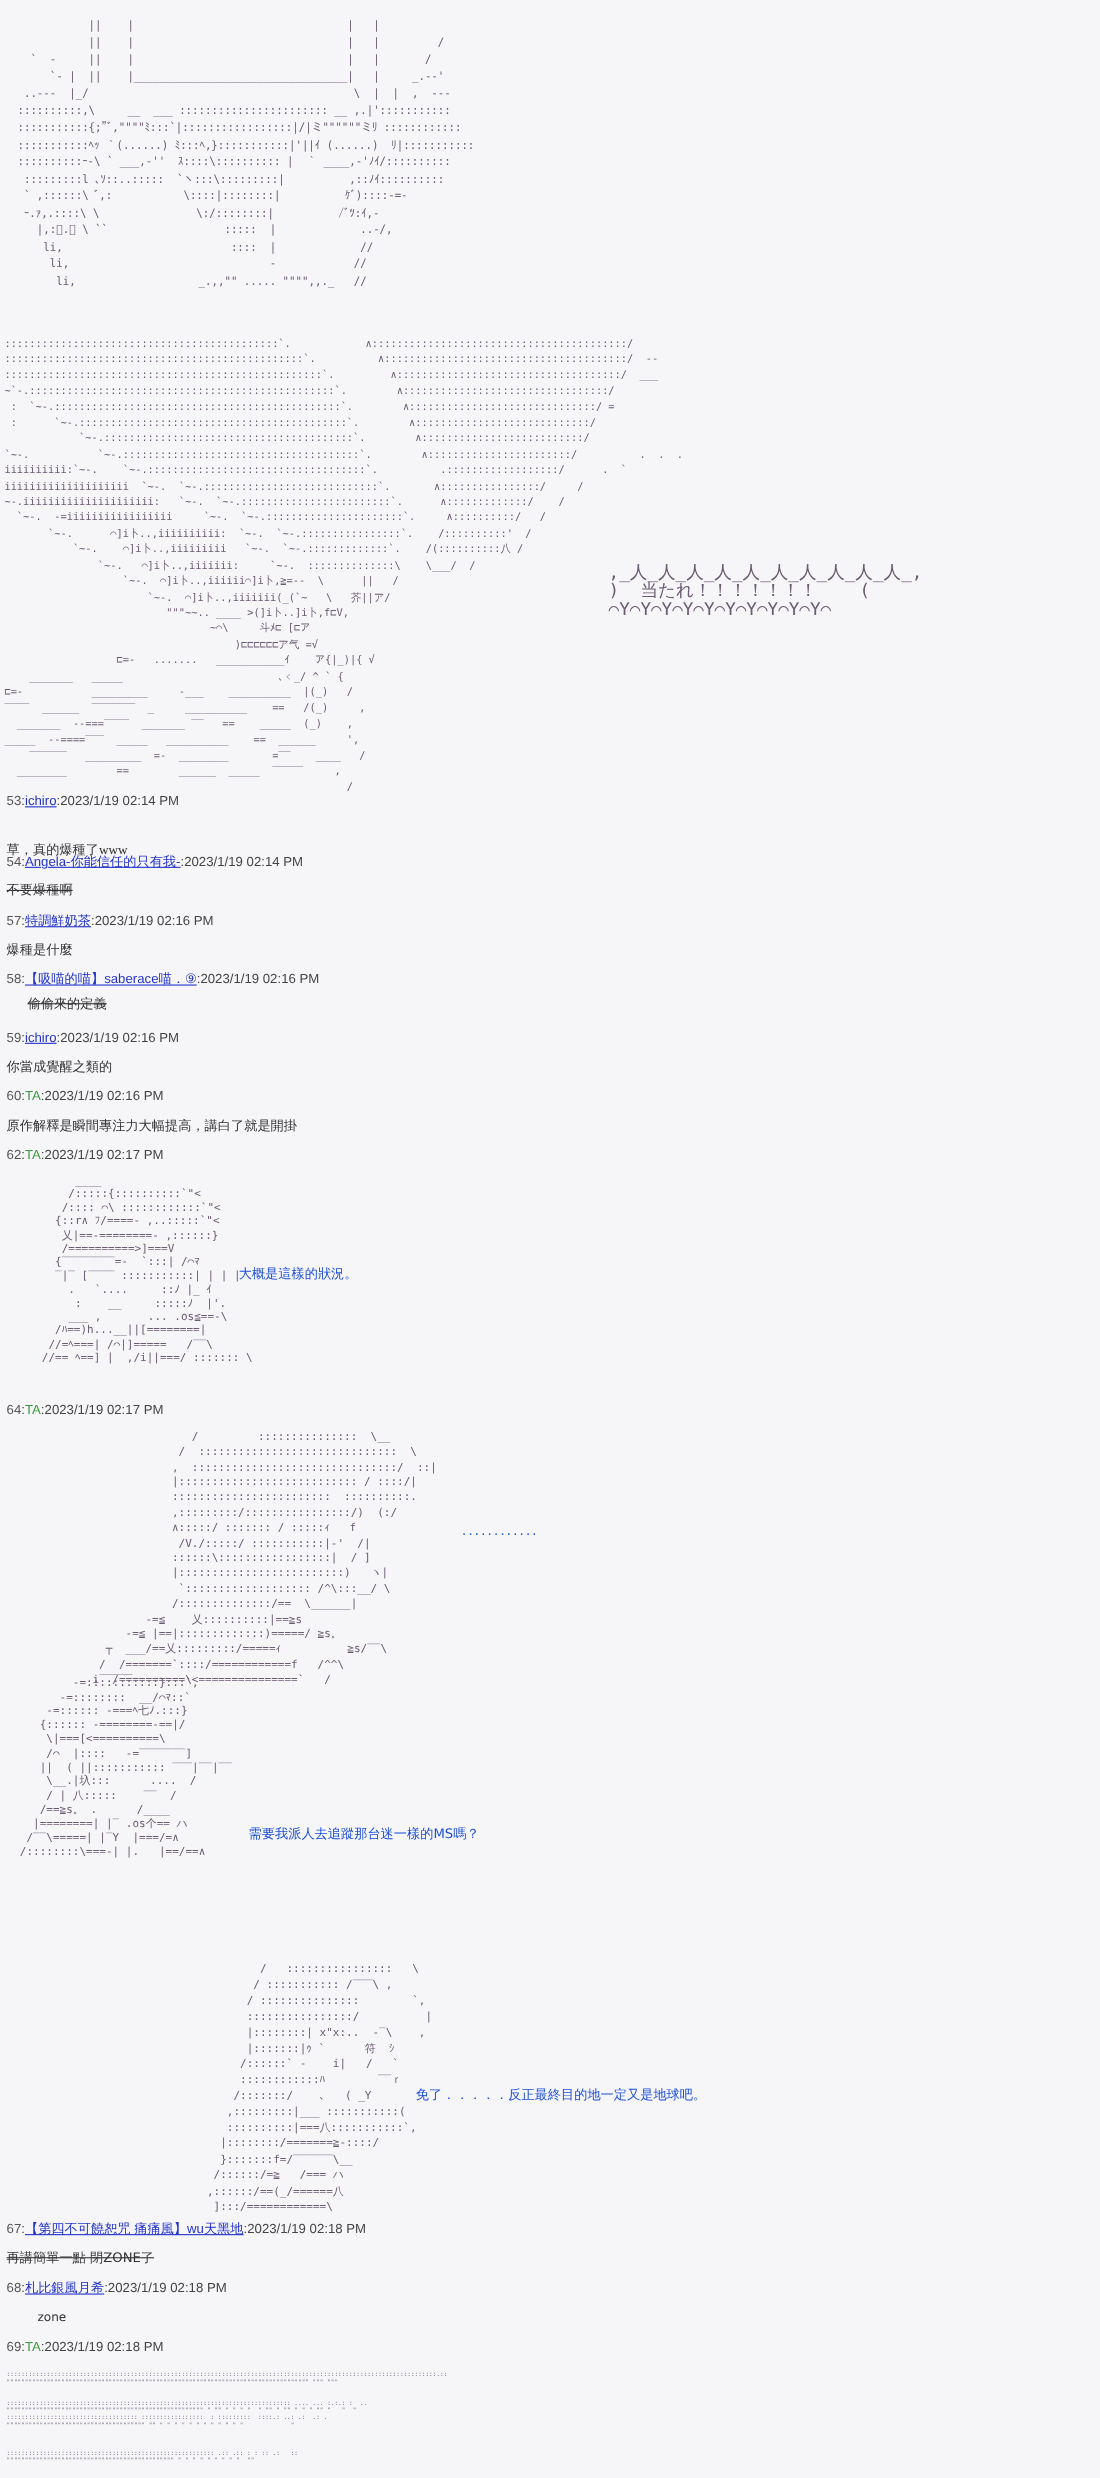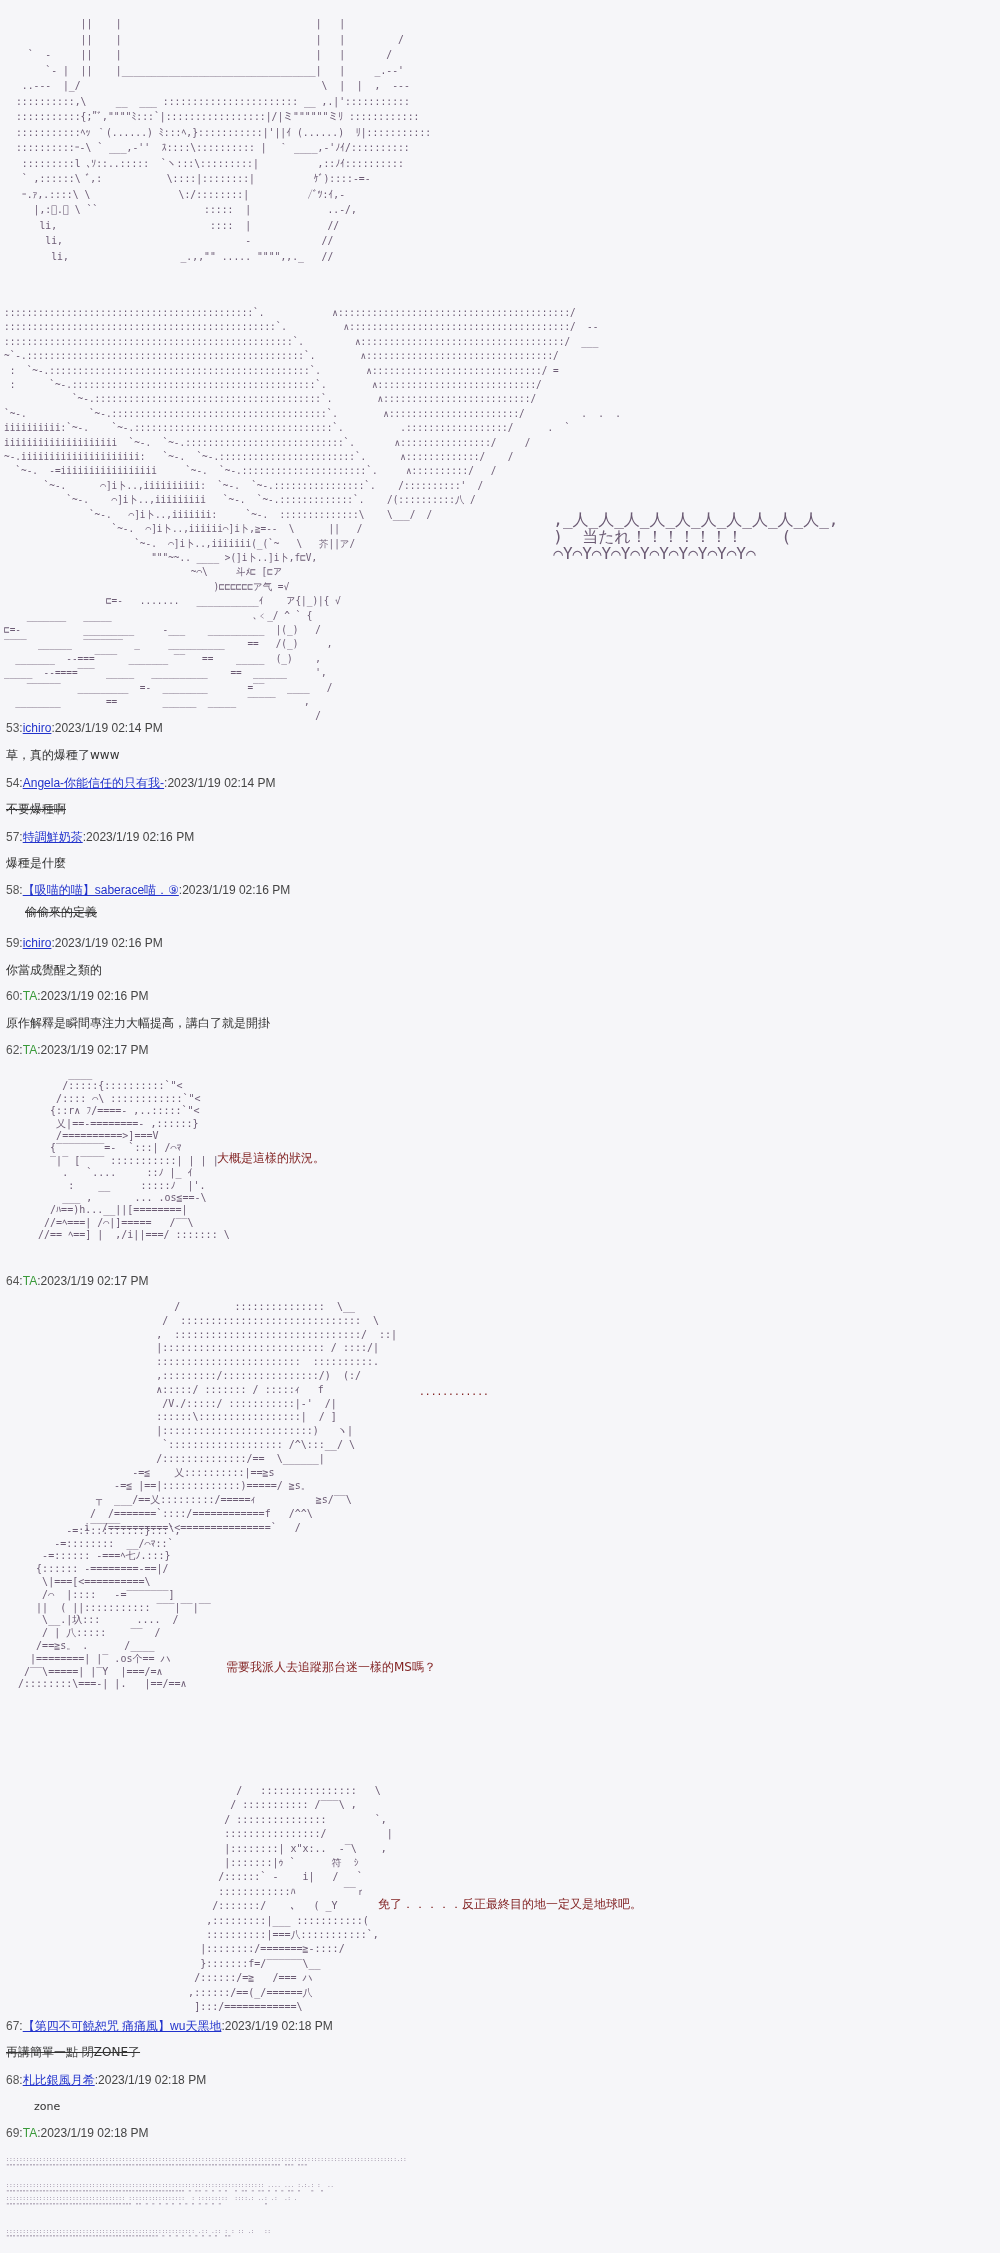--- a/index.html
+++ b/index.html
@@ -28,21 +28,21 @@
   .post-header a.user { color: #2233cc; text-decoration: underline; cursor: pointer; }
   .post-header .ta { color: #3a9a3a; }
   .post-body {
     position: absolute; left: 6px;
     font-size: 12px; color: #333;
     font-family: "DejaVu Sans", "Liberation Sans", sans-serif;
   }
   .strike { text-decoration: line-through; }
   .dialogue {
     position: absolute;
-    font-size: 12px; color: #7f1d1d;
+    font-size: 12px; color: #1d4ed8;
     font-family: "DejaVu Sans", "Liberation Sans", sans-serif;
   }
   .bubble {
     position: absolute;
     font-family: "DejaVu Sans Mono", monospace;
     color: #6b5a73; white-space: pre; line-height: 1.05; font-size: 16px;
   }
 </style>
 </head>
 <body>
@@ -94,21 +94,21 @@
   ________        ==        ______  _____  ‾‾‾‾‾     ,
                                                        /</pre>
 
 <pre class="bubble" style="left:534px; top:496px;">  ,_人_人_人_人_人_人_人_人_人_人_,
   )  当たれ！！！！！！！    (
   ⌒Y⌒Y⌒Y⌒Y⌒Y⌒Y⌒Y⌒Y⌒Y⌒Y⌒</pre>
 
 <div class="post-header" style="top:721px;text-align:right;">
   <span class="num">53</span><span>:</span><a class="user">ichiro</a><span>:</span><span>2023/1/19 02:14 PM</span>
 </div>
-<div class="post-body" style="top:747px;">草，真的爆種了www</div>
+<div class="post-body" style="top:764px;font-family:Liberation Serif, serif;">草，真的爆種了www</div>
 
 <div class="post-header" style="top:775px;">
   <span class="num">54</span><span>:</span><a class="user">Angela-你能信任的只有我-</a><span>:</span><span>2023/1/19 02:14 PM</span>
 </div>
 <div class="post-body strike" style="top:801px;">不要爆種啊</div>
 
 <div class="post-header" style="top:829px;">
   <span class="num">57</span><span>:</span><a class="user">特調鮮奶茶</a><span>:</span><span>2023/1/19 02:16 PM</span>
 </div>
 <div class="post-body" style="top:855px;">爆種是什麼</div>

